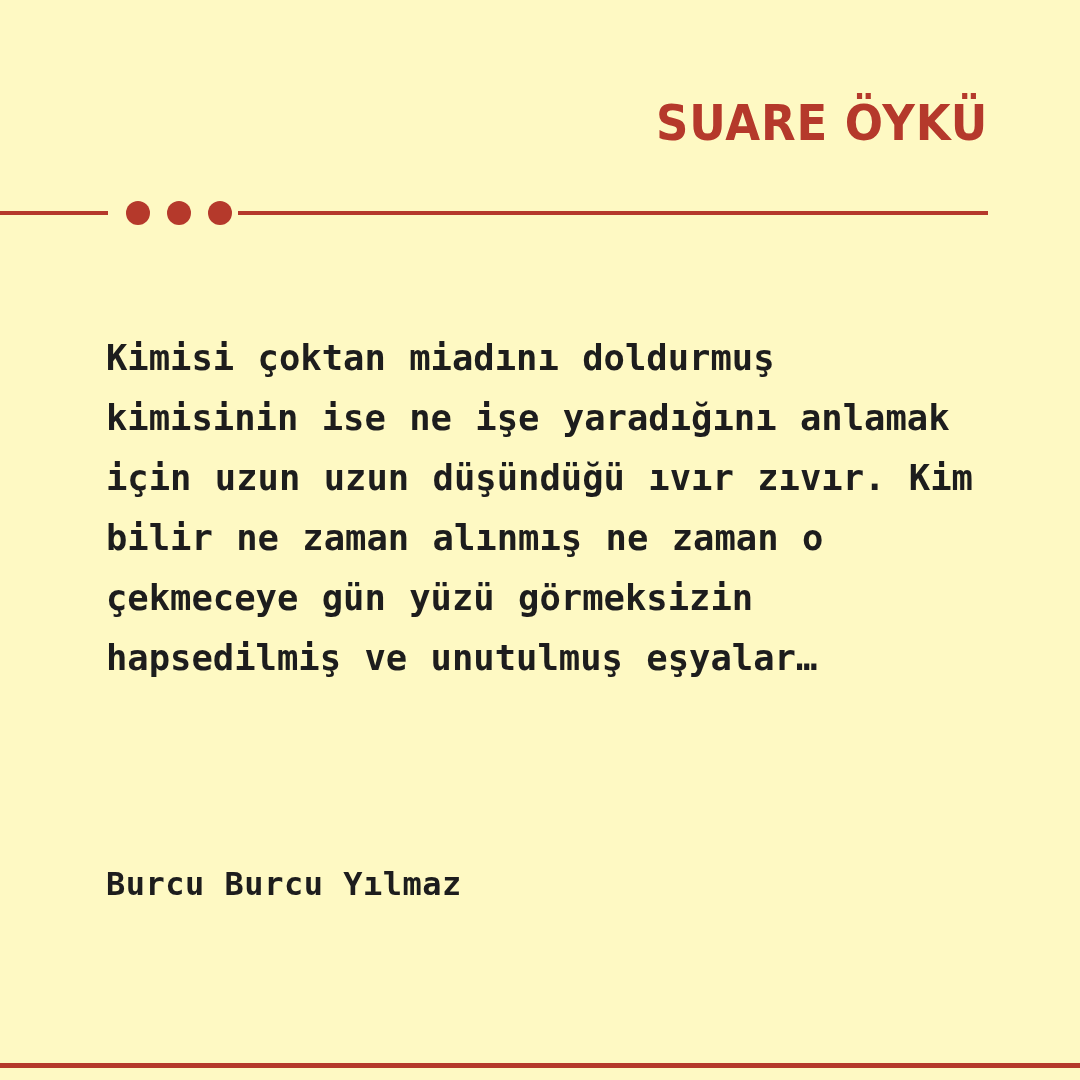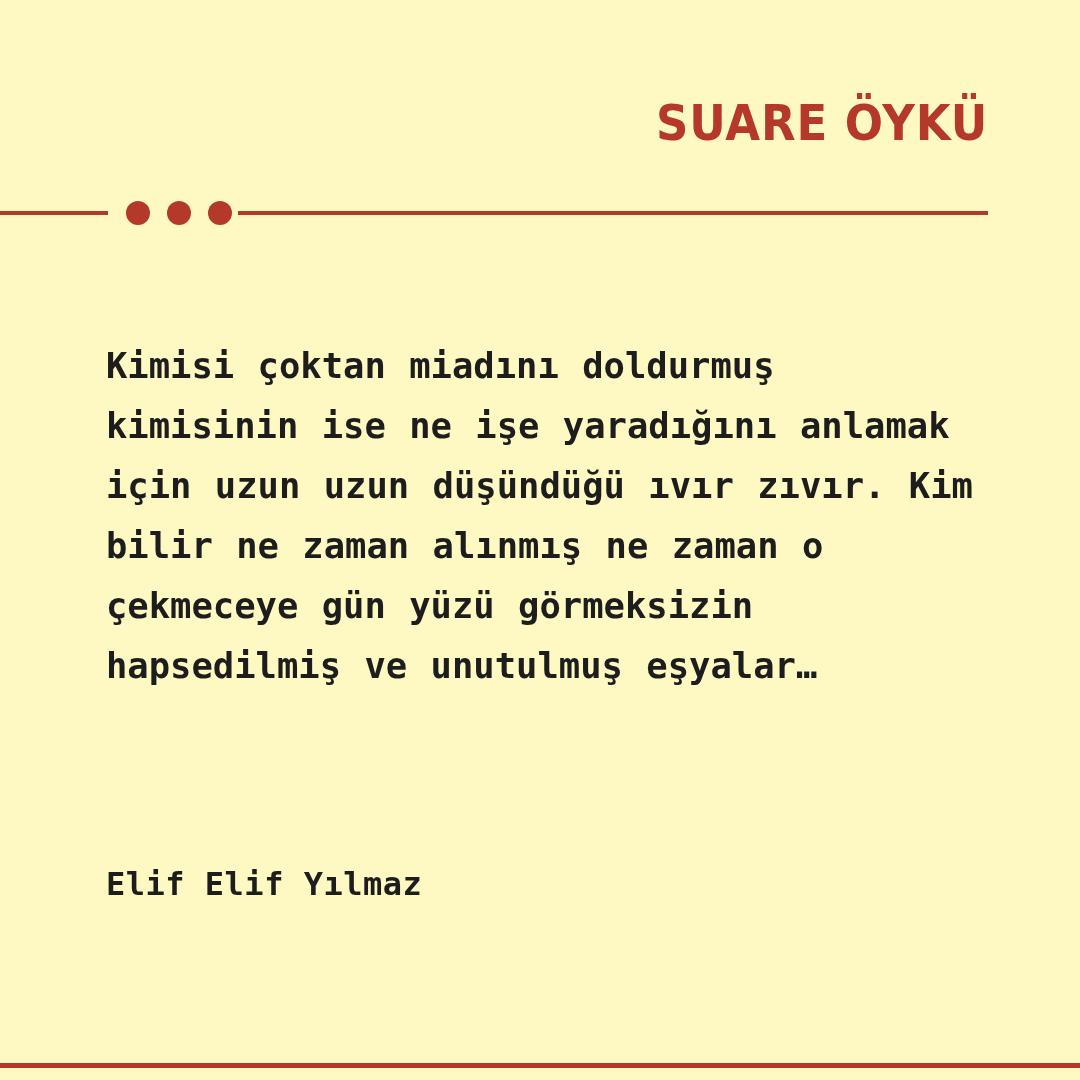--- a/index.html
+++ b/index.html
@@ -77,21 +77,21 @@
     width: 24px;
     height: 24px;
     border-radius: 50%;
     background: #b5392b;
   }
 
   
   .excerpt {
     position: absolute;
     left: 106px;
-    top: 336px;
+    top: 328px;
     width: 880px;
     font-family: "DejaVu Sans Mono", monospace;
     font-weight: bold;
     font-size: 35.5px;
     line-height: 60px;
     color: #1d1d1d;
     letter-spacing: 0px;
     white-space: pre-wrap;
     word-spacing: 2px;
   }
@@ -138,18 +138,18 @@
       <span class="dot"></span>
       <span class="dot"></span>
       <span class="dot"></span>
     </div>
     <div class="rule-right"></div>
   </div>
 
   <div class="excerpt">Kimisi çoktan miadını doldurmuş kimisinin ise ne işe yaradığını anlamak için uzun uzun düşündüğü ıvır zıvır. Kim bilir ne zaman alınmış ne zaman o çekmeceye gün yüzü görmeksizin hapsedilmiş ve unutulmuş eşyalar…</div>
 
   <div class="credits">
-    <div class="author">Elif Elif Yılmaz</div>
+    <div class="author">Burcu Burcu Yılmaz</div>
   </div>
 
   <div class="footer-rule"></div>
 
 </div>
 
 </body></html>

